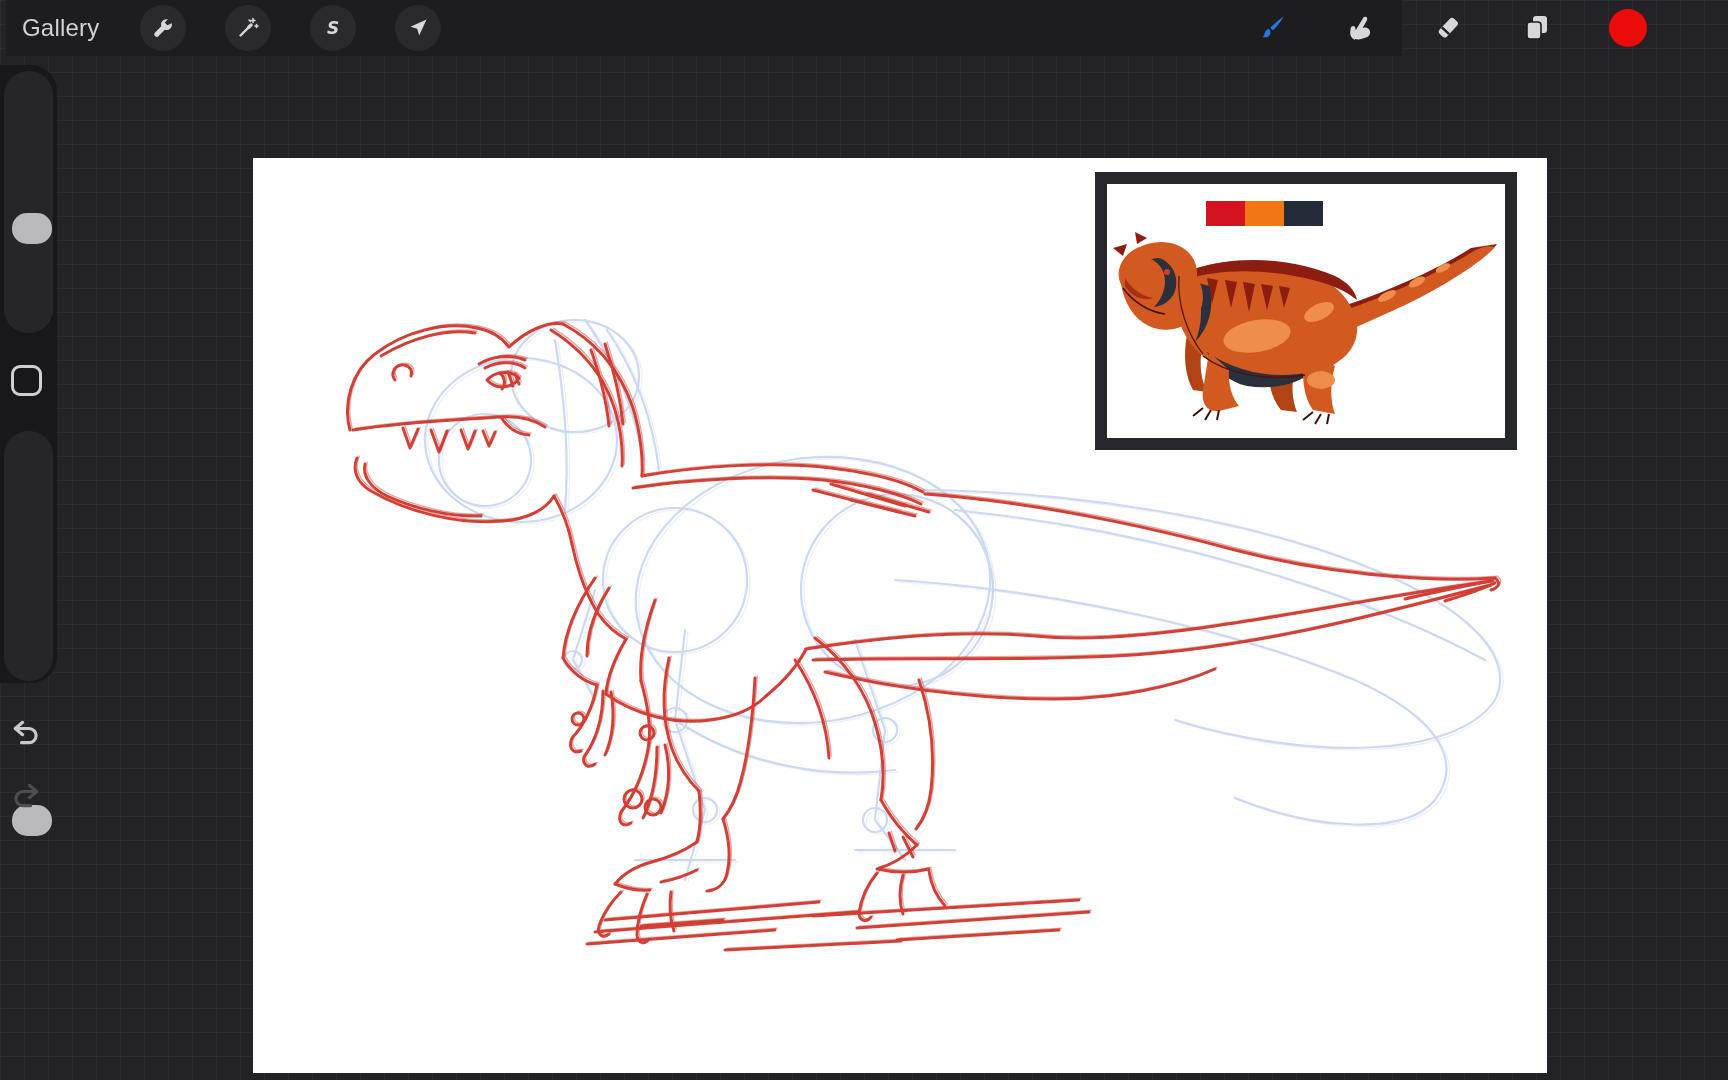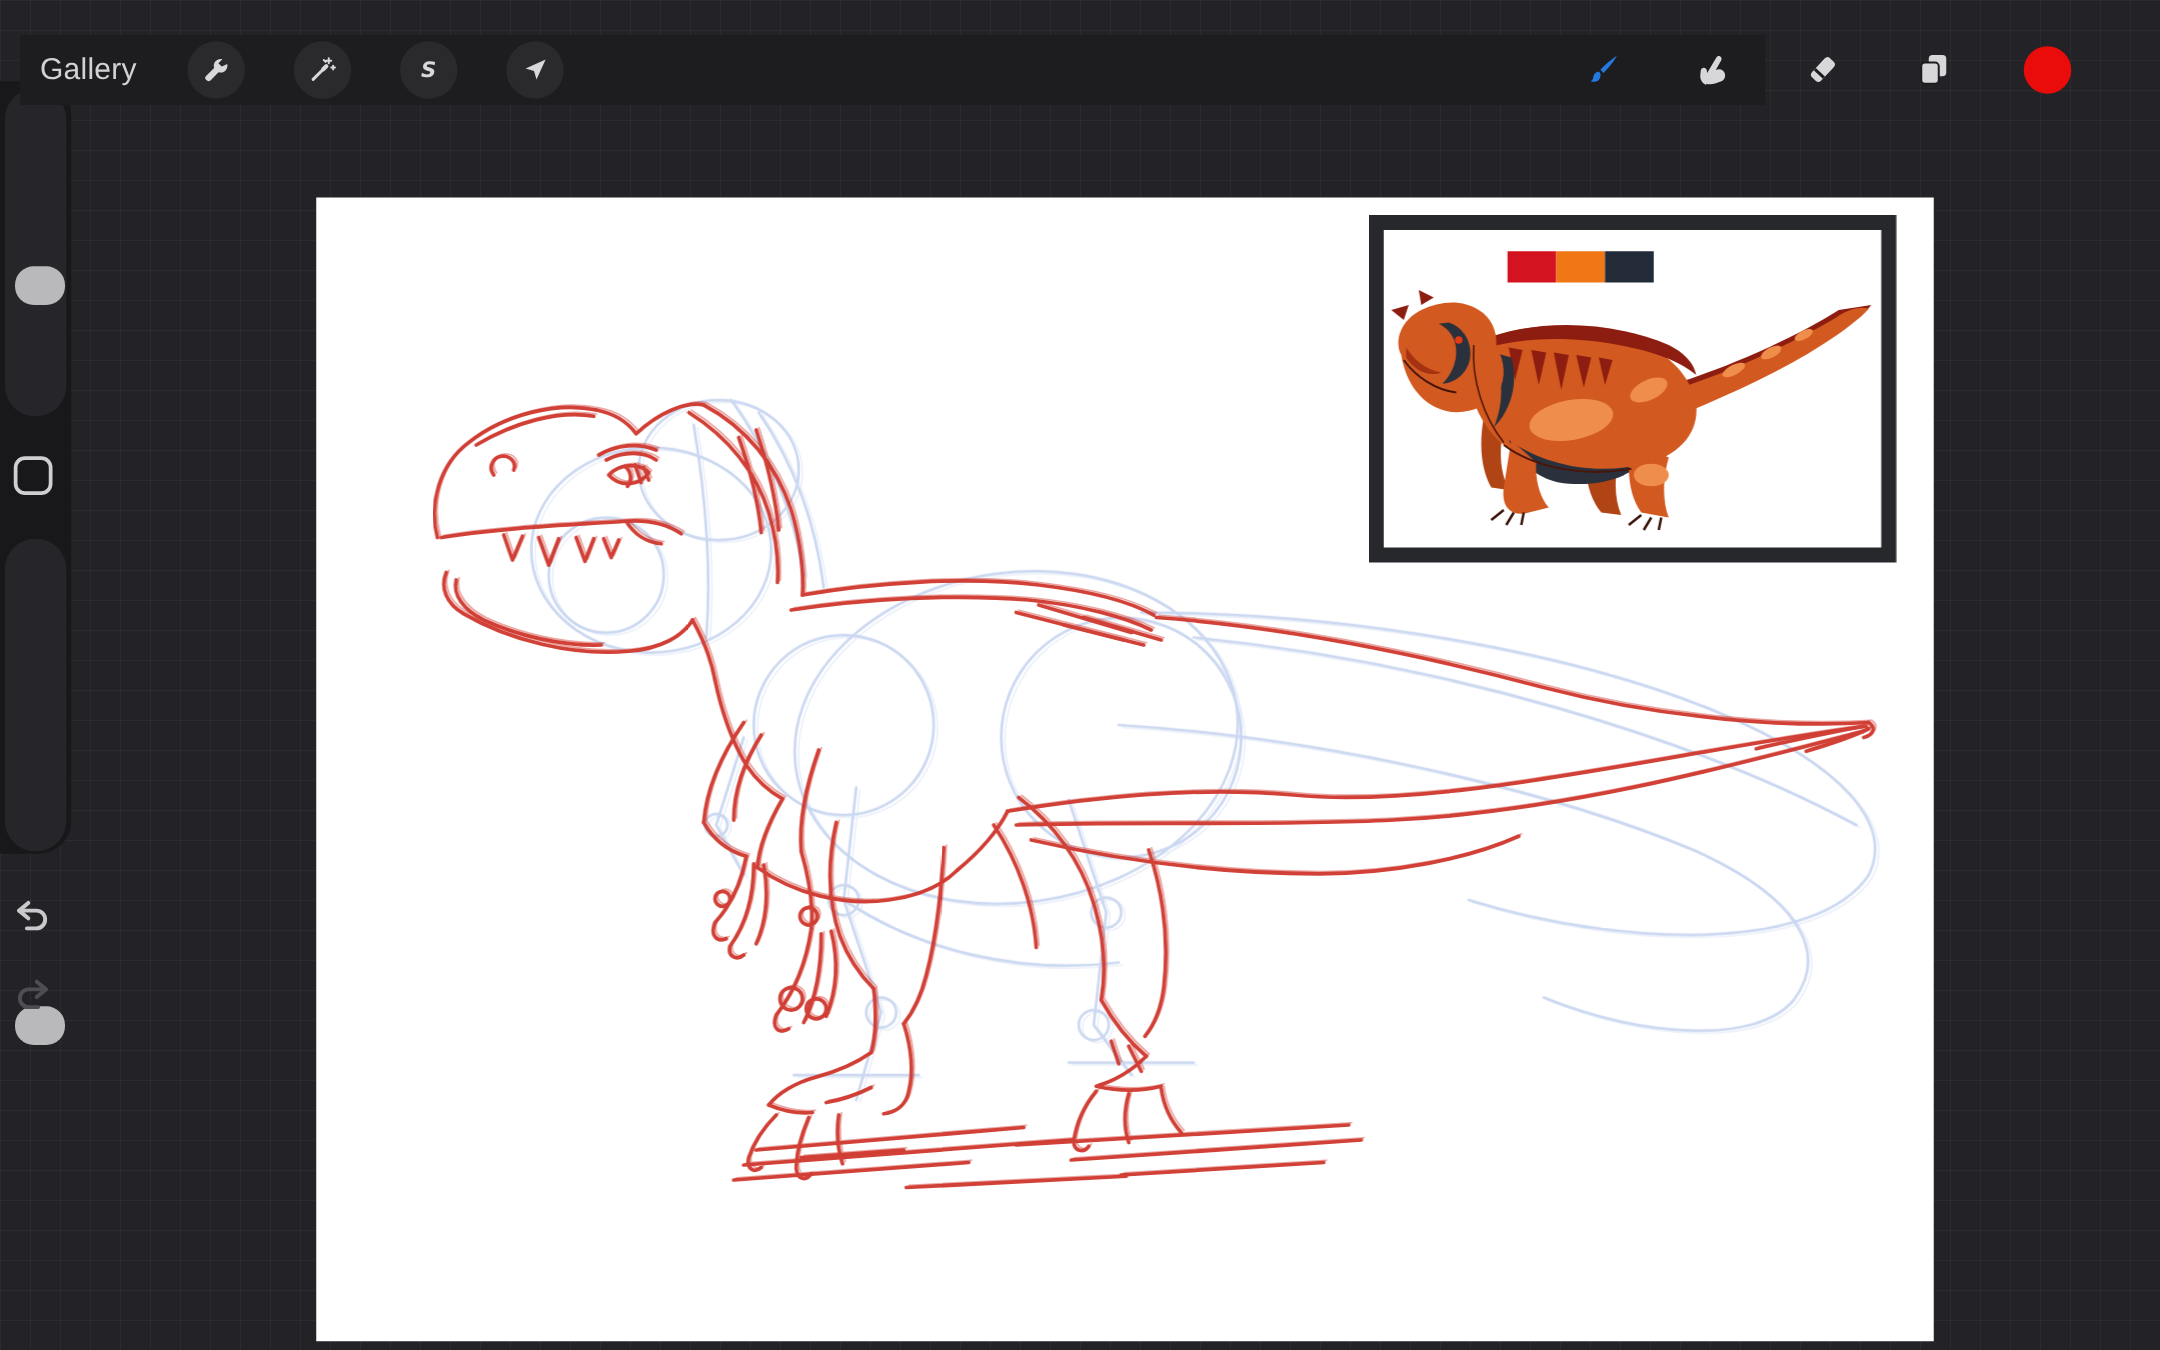--- a/index.html
+++ b/index.html
@@ -4,22 +4,22 @@
 <style>
   html,body{margin:0;padding:0;width:1728px;height:1080px;overflow:hidden;
     font-family:"Liberation Sans",sans-serif;}
   .stage{position:relative;width:1728px;height:1080px;
     background-color:#232327;
     background-image:
       linear-gradient(rgba(255,255,255,0.045) 1px, transparent 1px),
       linear-gradient(90deg, rgba(255,255,255,0.045) 1px, transparent 1px);
     background-size:24px 24px;}
   
-  .topbar{position:absolute;left:16px;top:0;width:1396px;height:56px;
-    background:#1d1d20;z-index:30;margin-top:28px;}
+  .topbar{position:absolute;left:6px;top:0;width:1396px;height:56px;
+    background:#1d1d20;z-index:30;}
   .gallery-label{position:absolute;left:16px;top:0;height:56px;line-height:56px;
     color:#d2d2d4;font-size:24px;letter-spacing:.2px;cursor:default;}
   .tool-circle{position:absolute;top:5px;width:46px;height:46px;border-radius:50%;
     background:#2a2a2d;display:flex;align-items:center;justify-content:center;}
   .tool-plain{position:absolute;top:11px;width:34px;height:34px;
     display:flex;align-items:center;justify-content:center;}
   .color-dot{position:absolute;top:8px;width:40px;height:40px;border-radius:50%;}
   
   .side-group{position:absolute;left:0;top:65px;width:57px;height:618px;
     background:#18181b;border-radius:0 26px 26px 0;z-index:20;}

